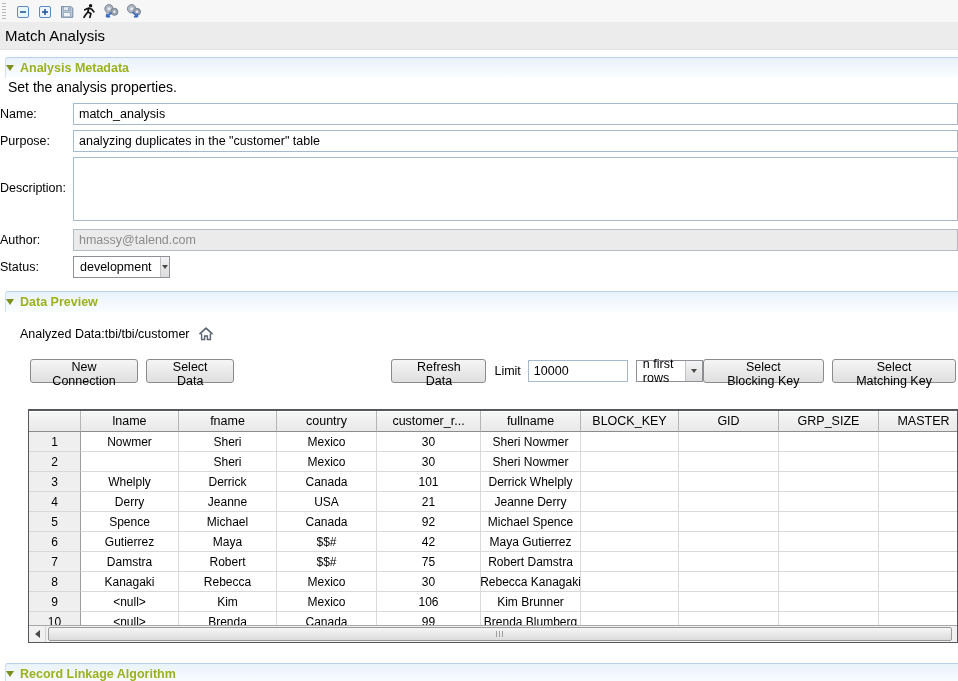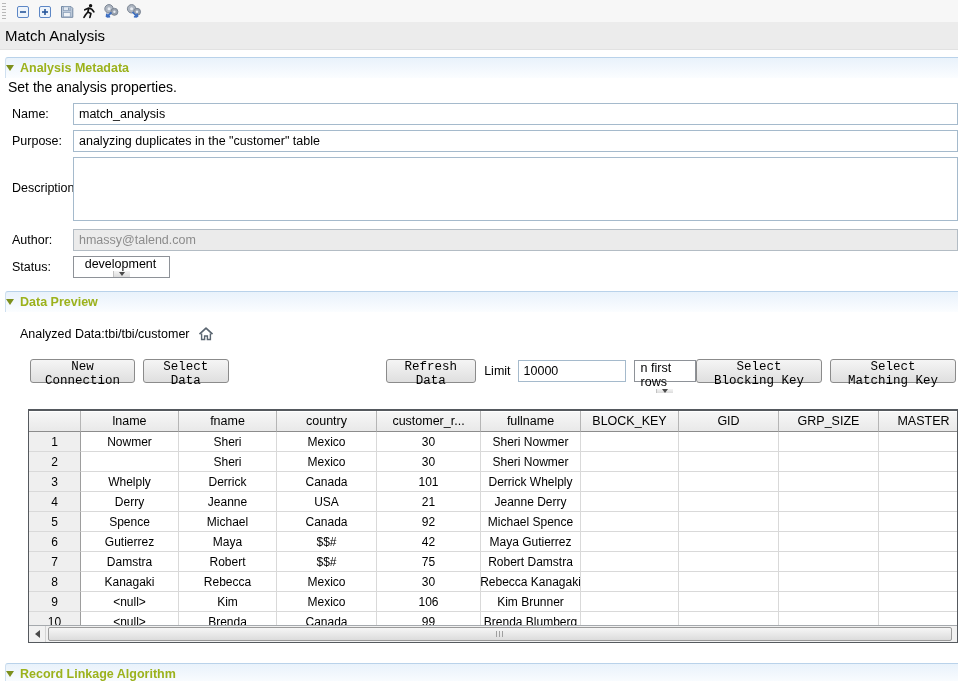--- a/index.html
+++ b/index.html
@@ -24,45 +24,45 @@
     background:linear-gradient(180deg,#e9f2fb,#fbfdff); cursor:default; }
   .tri { width:0; height:0; border-left:4px solid transparent; border-right:4px solid transparent;
     border-top:6px solid #7d901d; margin-right:6px; }
   .section-title { font-size:12.5px; font-weight:bold; color:#9cb21d; }
   .section-sub { font-size:14px; margin:1px 0 0 8px; height:16px; }
 
   
   .form { margin-top:8px; }
   .frow { display:flex; align-items:center; margin-bottom:5px; }
   .frow.top { align-items:flex-start; margin-bottom:8px; }
-  .flabel { width:73px; padding-left:12px; font-size:12.5px; flex:0 0 73px; }
+  .flabel { width:73px; padding-left:0; font-size:12.5px; flex:0 0 73px; }
   .frow.top .flabel { padding-top:24px; }
   .tinput { flex:1; height:22px; border:1px solid #a5bacc; font-size:12.5px; padding:0 5px;
     font-family:"Liberation Sans", sans-serif; outline:none; background:#fff; }
   textarea.tinput { height:64px; resize:none; padding-top:3px; }
   .tinput.disabled { background:#ebebeb; color:#8c8c8c; border-color:#b3bcc4; }
-  .combo { height:22px; background:#fff; border:1px solid #8e9298; display:flex; align-items:center;flex-direction:column; }
+  .combo { height:22px; background:#fff; border:1px solid #8e9298; display:flex; align-items:center; }
   .combo .ctext { font-size:12.5px; padding:0 8px 0 6px; flex:1; }
   .combo .carrow { width:17px; height:20px; border-left:1px solid #c2c2c2;
     background:linear-gradient(180deg,#f4f4f4,#dcdcdc); display:flex; align-items:center; justify-content:center; }
   .carrow i { width:0; height:0; border-left:3.5px solid transparent; border-right:3.5px solid transparent;
     border-top:4px solid #4a4a4a; }
   .status-combo { width:97px; margin-left:0; }
 
   
   .analyzed { display:flex; align-items:center; margin:12px 0 14px 20px; height:20px; }
   .analyzed span { font-size:12.5px; }
   .analyzed svg { margin-left:7px; }
 
   .controls { display:flex; align-items:center; margin:0 2px 26px 30px; height:25px; }
   .btn { height:24px; border:1px solid #8b8b8b; border-radius:3px;
-    background:linear-gradient(180deg,#f5f5f5,#dfdfdf); font-size:12.5px; padding:0 14px;
-    font-family:Liberation Mono, monospace; color:#000; }
+    background:linear-gradient(180deg,#f5f5f5,#dfdfdf); font-size:12.5px; padding:0 20px;
+    font-family:Liberation Sans, sans-serif; color:#000; }
   .lbl-limit { font-size:12.5px; margin:0 7px 0 8px; }
-  .limit-input { width:108px; height:22px; border:1px solid #a5bacc; font-size:12.5px; padding:0 5px;
+  .limit-input { width:100px; height:22px; border:1px solid #a5bacc; font-size:12.5px; padding:0 5px;
     font-family:"Liberation Sans", sans-serif; outline:none; }
   .rows-combo { width:92px; margin-left:8px; }
 
   
   .grid-frame { margin-left:28px; width:930px; border:1px solid #55595e; border-top-width:2px;
     overflow:hidden; background:#22c55e; }
   .grid-head { display:flex; height:21px; overflow:hidden; }
   .hcell { background:linear-gradient(180deg,#f7f7f7,#e9e9e9); border-right:1px solid #b5b5b5;
     border-bottom:1px solid #8c8c8c; box-shadow:inset 0 1px 0 #fff; font-size:12.5px;
     display:flex; align-items:center; justify-content:center; flex:0 0 auto; white-space:nowrap; }

